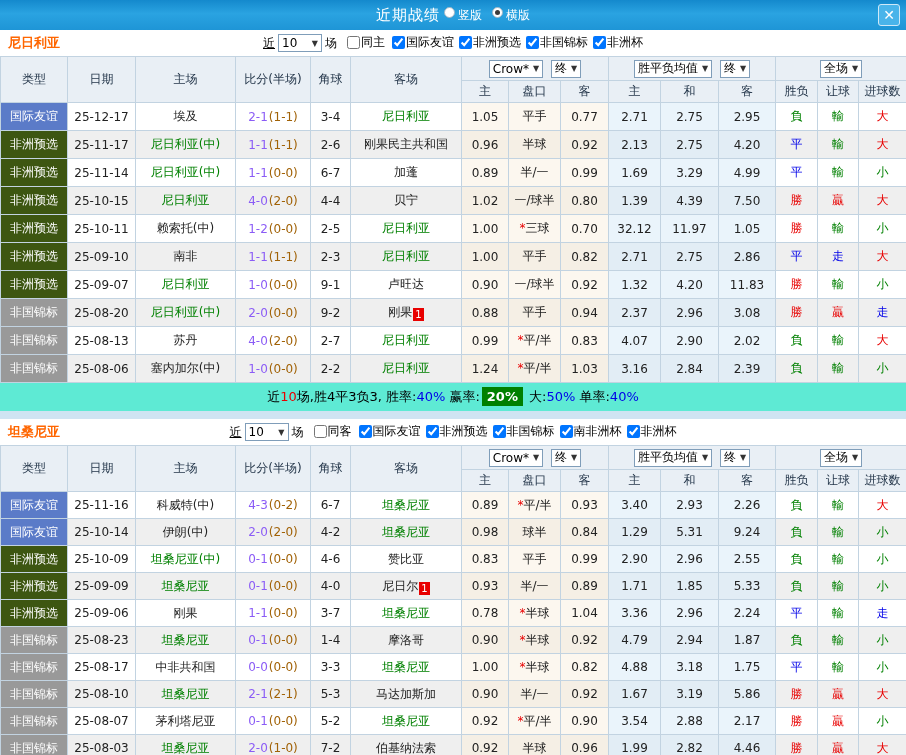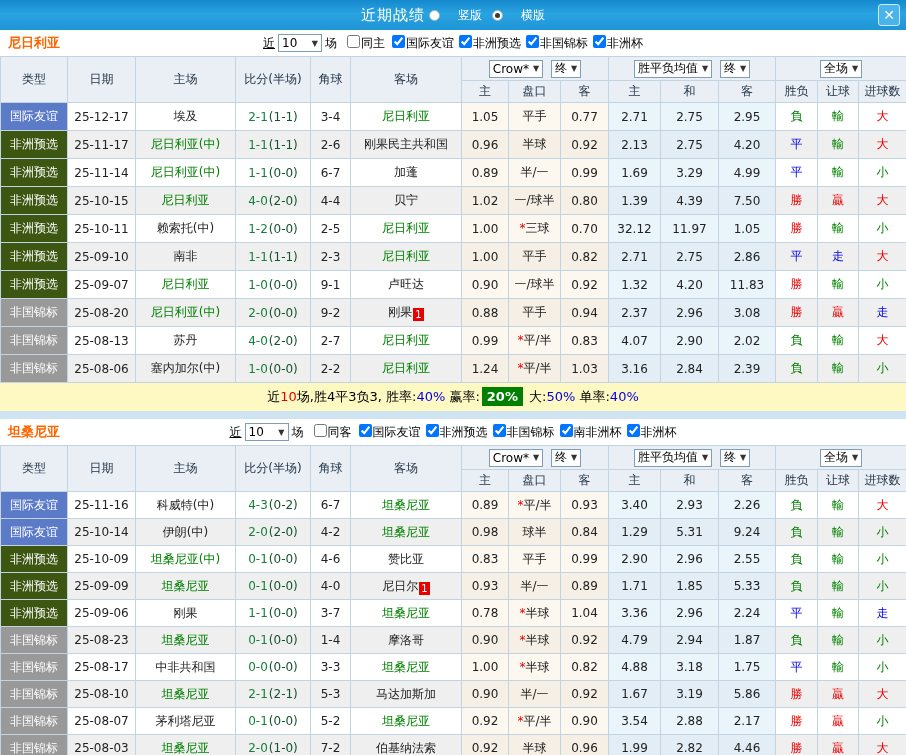--- a/index.html
+++ b/index.html
@@ -7,69 +7,69 @@
     width:906px;height:755px;overflow:hidden;background:#fff;
     font-family:"DejaVu Sans","Liberation Sans",sans-serif;
   }
   
   .titlebar{
     height:30px;background:linear-gradient(#1489cd,#2aa3e1 45%,#1e95d6);
     display:flex;align-items:center;justify-content:center;position:relative;color:#fff;
   }
   .title{font-weight:normal;font-size:15px;letter-spacing:1px}
   .radio-group{display:flex;align-items:center;margin-left:4px;gap:10px;font-size:12px}
-  .radio{display:inline-flex;align-items:center;gap:18px;cursor:pointer}
+  .radio{display:inline-flex;align-items:flex-start;gap:3px;cursor:pointer}
   .rdot{width:11px;height:11px;border-radius:50%;background:#fff;border:1px solid #9fb6c6;display:inline-block;position:relative;box-sizing:border-box}
   .rdot.on::after{content:'';position:absolute;left:2px;top:2px;width:5px;height:5px;border-radius:50%;background:#3a3a3a}
   .close{
     position:absolute;right:6px;top:4px;width:22px;height:22px;background:#49b4ea;
     border:1px solid #cfe9f8;border-radius:3px;color:#fff;font-weight:bold;text-align:center;
     line-height:20px;font-size:14px;cursor:pointer;box-sizing:border-box;
   }
   
   .section-head{height:26px;display:flex;align-items:center;position:relative;font-size:12px;color:#000;background:#fff}
   .team-name{position:absolute;left:8px;color:#ff6600;font-weight:bold;font-size:13px}
   .filters{margin:0 auto;display:flex;align-items:center}
   .near-label{text-decoration:underline;margin-right:3px}
   .select{
     display:inline-flex;align-items:center;justify-content:space-between;border:1px solid #7f9db9;
     background:#fff;padding:0 3px;height:18px;font-size:12px;box-sizing:border-box;color:#000;cursor:pointer;
   }
   .count-select{width:44px;margin-right:3px}
   .caret{font-size:8px;color:#333;font-style:normal;margin-left:4px}
-  .cb{display:inline-flex;align-items:flex-start;margin-left:5px;cursor:pointer}
+  .cb{display:inline-flex;align-items:center;margin-left:5px;cursor:pointer}
   .cb input{width:13px;height:13px;margin:0 1px 0 0}
   .cb.first{margin-left:10px;margin-right:2px}
   
   table.grid{border-collapse:collapse;table-layout:fixed;width:906px;font-size:12px}
   .grid th,.grid td{border:1px solid #c2d3e1;text-align:center;overflow:hidden;white-space:nowrap;padding:0}
   thead th{background:#e9eff5;color:#24364a;font-weight:normal;height:21px}
   tr.h1 th{height:23px}
   .th-dd .select{display:inline-flex;vertical-align:middle;margin:0 2px}
   tbody td{height:27px;background:#fff;color:#222}
   tbody tr:nth-child(even) td{background:#efefef}
   tbody td.c-odds{background:#fcf7ef}
   tbody tr:nth-child(even) td.c-odds{background:#f5efe5}
   tbody td.c-avg{background:#eaf4fb}
   tbody tr:nth-child(even) td.c-avg{background:#e2edf5}
   tbody td.c-type{color:#fff}
   tbody td.c-type.friendly{background:#5b7bc8}
   tbody td.c-type.qualifier{background:#3d5611}
   tbody td.c-type.championship{background:#999999}
   .tname.focus{color:#008000}
-  .ft{color:#15803d}
-  .ht{color:#14532d;margin-left:1px}
+  .ft{color:#8b5cf6}
+  .ht{color:#a16207;margin-left:1px}
   .star{color:#e80000}
   .r{color:#e80000}.b{color:#0000e8}.g{color:#008000}
   .badge{
     display:inline-block;background:#e80000;color:#fff;font-size:10px;line-height:13px;
     padding:0 2px;margin-left:1px;vertical-align:top;margin-top:4px;
   }
   
-  .summary{height:28px;line-height:28px;text-align:center;font-size:13px;color:#000;background:#fef9c3}
+  .summary{height:28px;line-height:28px;text-align:center;font-size:13px;color:#000;background:#5eead4}
   .summary .red{color:#e80000}
   .summary .blue{color:#0000e8}
   .win-badge{background:#008000;color:#fff;padding:2px 5px;font-weight:bold;margin:0 2px}
   .gap{height:8px;background:#cfe4f2}
   .section-1 tbody td{height:26px}
 </style>
 </head>
 <body>
 
 <div class="titlebar">

